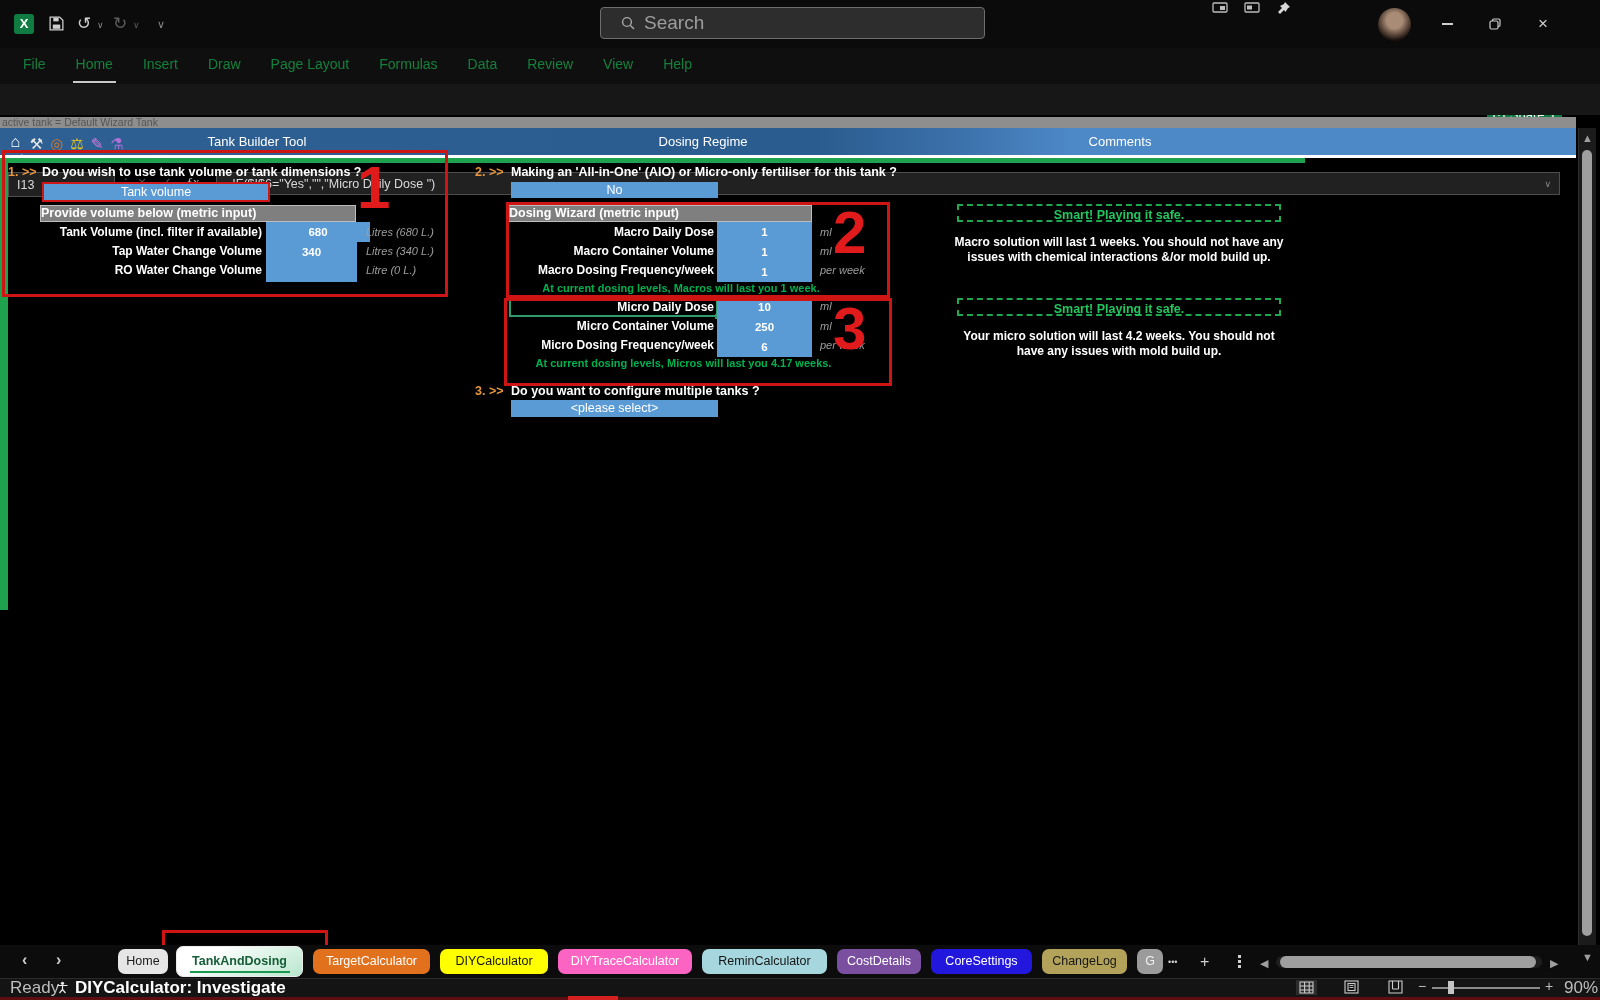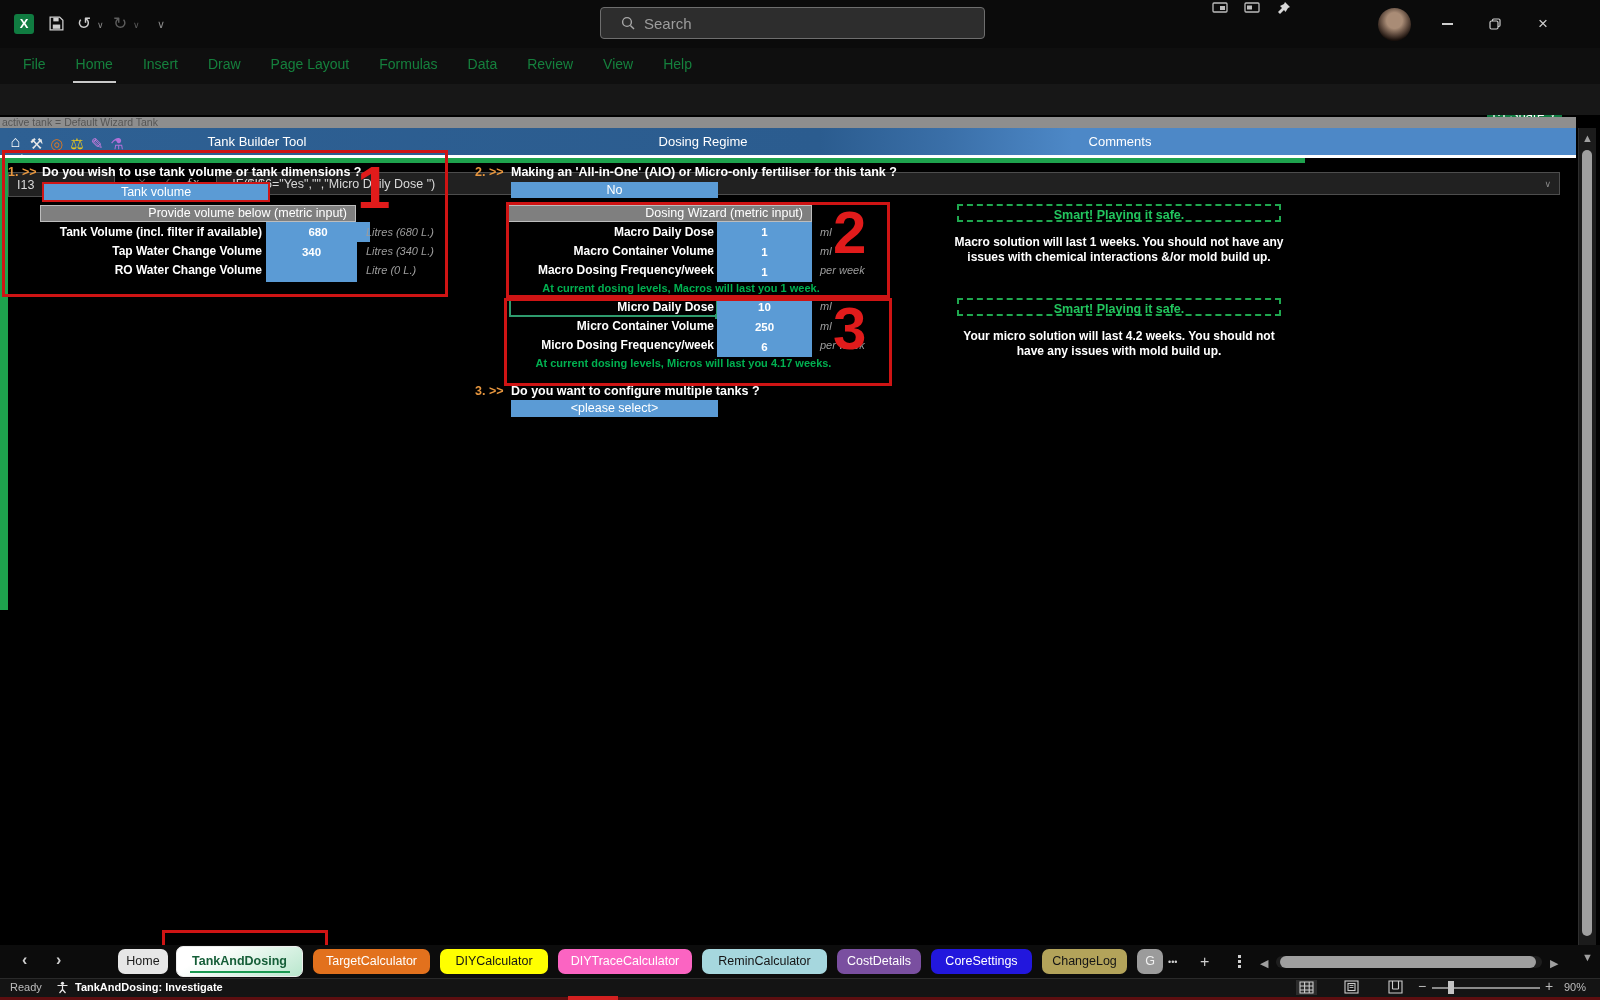--- a/index.html
+++ b/index.html
@@ -9,21 +9,21 @@
   
   .titlebar{left:0;top:0;width:1600px;height:48px;background:#0b0b0b;}
   .ribbonrow{left:0;top:48px;width:1600px;height:36px;background:#0f0f0f;}
   .formularow{left:0;top:84px;width:1600px;height:31px;background:#171717;}
   .xlicon{left:14px;top:14px;width:20px;height:20px;background:#107c41;border-radius:3px;
           color:#fff;font-weight:bold;font-size:13px;text-align:center;line-height:20px;}
   .qat{color:#cfcfcf;}
   .titletext{color:#d8d8d8;font-size:13px;line-height:48px;}
   .searchbox{left:600px;top:7px;width:385px;height:32px;background:#2d2d2d;border:1px solid #6e6e6e;
              border-radius:4px;display:flex;align-items:center;gap:9px;padding-left:20px;box-sizing:border-box;}
-  .searchtext{color:#9d9d9d;font-size:15px;}
+  .searchtext{color:#9d9d9d;font-size:19px;}
   .avatar{left:1378px;top:8px;width:33px;height:33px;border-radius:50%;
           background:radial-gradient(circle at 50% 38%,#a98c76 0 30%,#5a463a 55%,#19100c 75%);}
   .winbtn{top:0;width:46px;height:48px;display:flex;align-items:center;justify-content:center;color:#cfcfcf;}
   .rtab{color:#15803d;font-size:14px;padding:8px 3px 9px 3px;}
   .rtab.active{border-bottom:2.5px solid #c9c9c9;}
   .sharebtn{left:1487px;top:53px;width:75px;height:26px;background:#0f7b41;border-radius:4px;color:#fff;
             font-size:13px;display:flex;align-items:center;justify-content:center;gap:5px;}
   .namebox{left:8px;top:88px;width:105px;height:23px;background:#212121;border:1px solid #4d4d4d;
            color:#d9d9d9;font-size:12.5px;display:flex;align-items:center;}
   .fbarbtns{color:#6f6f6f;font-size:13px;}
@@ -37,22 +37,22 @@
      background:linear-gradient(90deg,#2e6093 0%,#2b5c8f 52%,#3a6fa8 60%,#4d88c7 68%,#4d88c7 100%);}
   .sectitle{color:#fff;font-size:13px;line-height:27px;text-align:center;}
   .whiteline{left:0;top:155px;width:1576px;height:3px;background:#fff;}
   .greenline{left:0;top:158px;width:1305px;height:5px;background:#1ea24d;}
   .greenvbar{left:0;top:163px;width:8px;height:447px;background:#1ea24d;}
   .hicons{left:8px;top:129px;display:flex;gap:7px;align-items:center;font-size:15px;line-height:25px;}
   
   .qnum{color:#e8973f;font-weight:bold;font-size:12.5px;}
   .qtext{color:#fff;font-weight:bold;font-size:12.5px;}
   .bluebtn{background:#5b9bd5;color:#fff;font-weight:normal;font-size:12.5px;text-align:center;}
-  .grayhdr{background:#7f7f7f;border:1px solid #bdbdbd;color:#fff;font-weight:normal;font-size:12.5px;
-           text-align:right;padding-right:8px;box-sizing:border-box;line-height:15px;}
+  .grayhdr{background:#7f7f7f;border:1px solid #bdbdbd;color:#fff;font-weight:bold;font-size:12.5px;
+           text-align:left;padding-right:8px;box-sizing:border-box;line-height:15px;}
   .lbl{color:#fff;font-weight:bold;font-size:12px;text-align:right;}
   .valcell{background:#5b9bd5;color:#fff;font-weight:bold;font-size:11.5px;text-align:center;line-height:20px;}
   .unit{color:#9d9d9d;font-style:italic;font-weight:normal;font-size:11px;}
   .note{color:#00b050;font-weight:bold;font-size:11px;text-align:center;}
   .smartbox{border:2px dashed #1fa84f;color:#22c55e;font-weight:bold;font-size:12.5px;
             text-align:center;line-height:14px;box-sizing:border-box;padding-top:2px;}
   .cbody{color:#fff;font-weight:bold;font-size:12px;text-align:center;line-height:14.5px;}
   .selcell{border:2px solid #2e9b6d;box-sizing:border-box;}
   .fillhandle{width:5px;height:5px;background:#2e9b6d;}
   
@@ -67,21 +67,21 @@
             box-sizing:border-box;}
   .sheettab.active{top:946px;height:31px;line-height:29px;border:1px solid #ededed;font-weight:bold;border-radius:7px;}
   .tabunderline{position:absolute;left:10%;right:10%;bottom:3px;height:2px;background:#1a9850;}
   .tabctrl{color:#cfcfcf;font-size:14px;top:953px;}
   .hscroll-track{left:1276px;top:956px;width:266px;height:12px;background:#1e1e1e;border-radius:6px;}
   .hscroll-thumb{left:1280px;top:956px;width:256px;height:12px;background:#9f9f9f;border-radius:6px;}
   .scrollarrow{color:#9f9f9f;font-size:11px;}
   .vscroll-track{left:1578px;top:128px;width:17px;height:817px;background:#1b1b1b;border-left:1px solid #2e2e2e;}
   .vscroll-thumb{left:1582px;top:150px;width:10px;height:786px;background:#9f9f9f;border-radius:5px;}
   .statusbar{left:0;top:978px;width:1600px;height:19px;background:#141414;border-top:1px solid #2a2a2a;}
-  .statustext{color:#bdbdbd;font-size:11px;line-height:19px;}
+  .statustext{color:#bdbdbd;font-size:17px;line-height:19px;}
   .zoomtrack{left:1432px;top:987px;width:108px;height:2px;background:#8a8a8a;}
   .zoomthumb{left:1448px;top:981px;width:6px;height:13px;background:#c4c4c4;}
   svg{display:block;}
 </style>
 </head>
 <body>
 
 <div class="abs titlebar">
   <div class="abs xlicon">X</div>
   <div class="abs" style="left:48px;top:15px;">
@@ -300,21 +300,21 @@
 <span class="abs scrollarrow" style="left:1582px;top:951px;">▼</span>
 
 <div class="abs statusbar"></div>
 <span class="abs statustext" style="left:10px;top:978px;">Ready</span>
 <span class="abs" style="left:56px;top:981px;">
   <svg width="13" height="13" viewBox="0 0 13 13">
       <circle cx="6.5" cy="2.3" r="1.6" fill="#e8e8e8"></circle>
       <path d="M1.5 4.5h10M6.5 4.5v4M6.5 8.5L3.5 12M6.5 8.5l3 3.5" stroke="#e8e8e8" stroke-width="1.2" fill="none"></path>
     </svg>
 </span>
-<span class="abs statustext" style="left:75px;top:978px;color:#fff;font-weight:bold;">TankAndDosing: Investigate</span>
+<span class="abs statustext" style="left:75px;top:978px;color:#fff;font-weight:bold;">DIYCalculator: Investigate</span>
 
 <span class="abs" style="left:1296px;top:980px;background:#2c2c2c;padding:1px 3px;">
   <svg width="15" height="13" viewBox="0 0 15 13">
       <path d="M1 1h13v11H1zM1 5h13M1 9h13M5.6 1v11M10.2 1v11" stroke="#cdcdcd" stroke-width="1.1" fill="none"></path>
     </svg>
 </span>
 <span class="abs" style="left:1344px;top:980px;">
   <svg width="15" height="14" viewBox="0 0 15 14">
       <rect x="1" y="1" width="13" height="12" stroke="#cdcdcd" fill="none" stroke-width="1.1"></rect>
       <rect x="4" y="3.5" width="7" height="7" stroke="#cdcdcd" fill="none" stroke-width="1.1"></rect>

